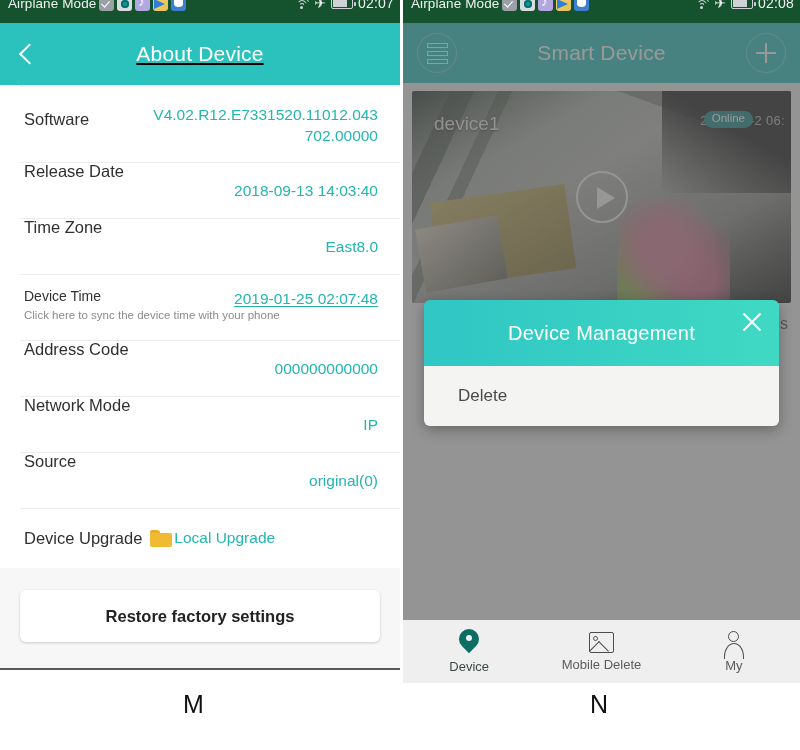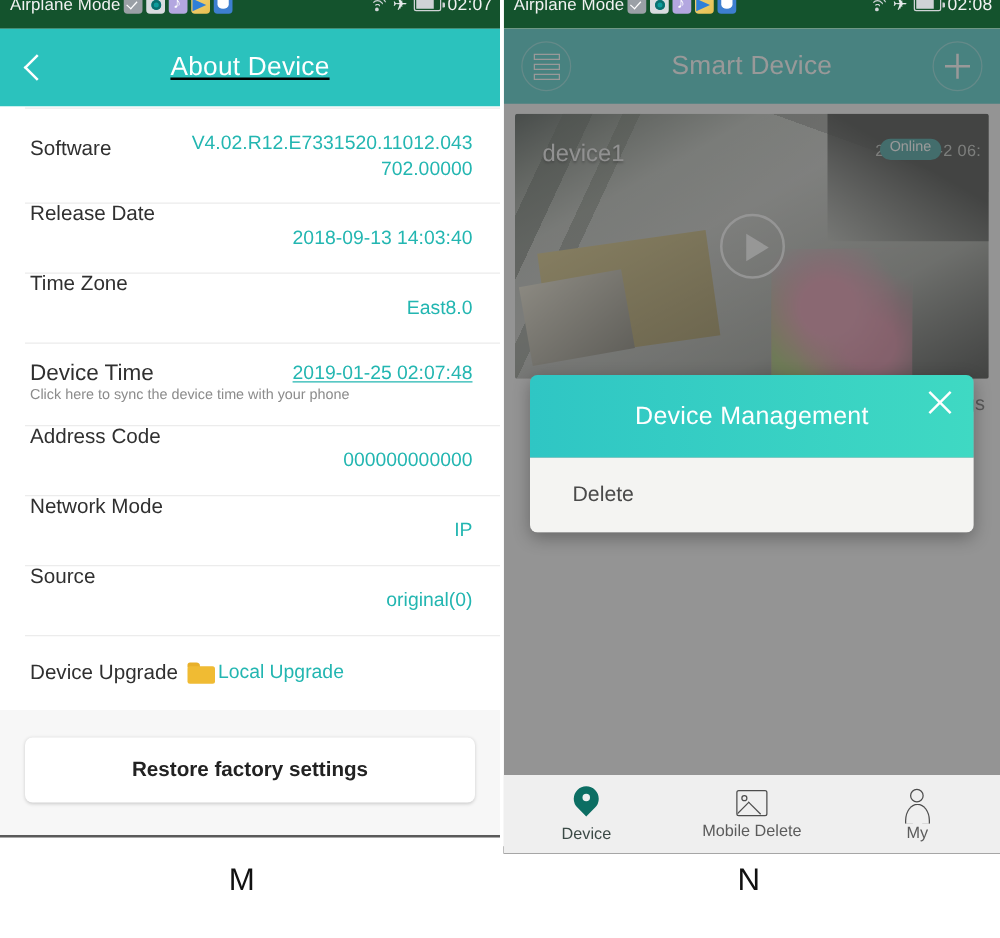--- a/index.html
+++ b/index.html
@@ -231,21 +231,21 @@
   .row-software { min-height: 76px; }
   .row-software .row-label { padding-top: 24px; }
   .row-software .row-value { padding-top: 19px; text-align: right; }
 
   .row-devicetime { min-height: 66px; display: block; padding-top: 0; }
   .dt-top {
     display: flex;
     align-items: flex-start;
     justify-content: space-between;
   }
-  .dt-label { font-size: 18px; color: #303030; padding-top: 14px; }
+  .dt-label { font-size: 14px; color: #303030; padding-top: 14px; }
   .dt-value {
     font-size: 15.5px;
     color: #23b6b1;
     padding-top: 16px;
     text-decoration: underline;
     text-underline-offset: 2px;
   }
   .dt-hint {
     font-size: 11.5px;
     color: #8b8b8b;

